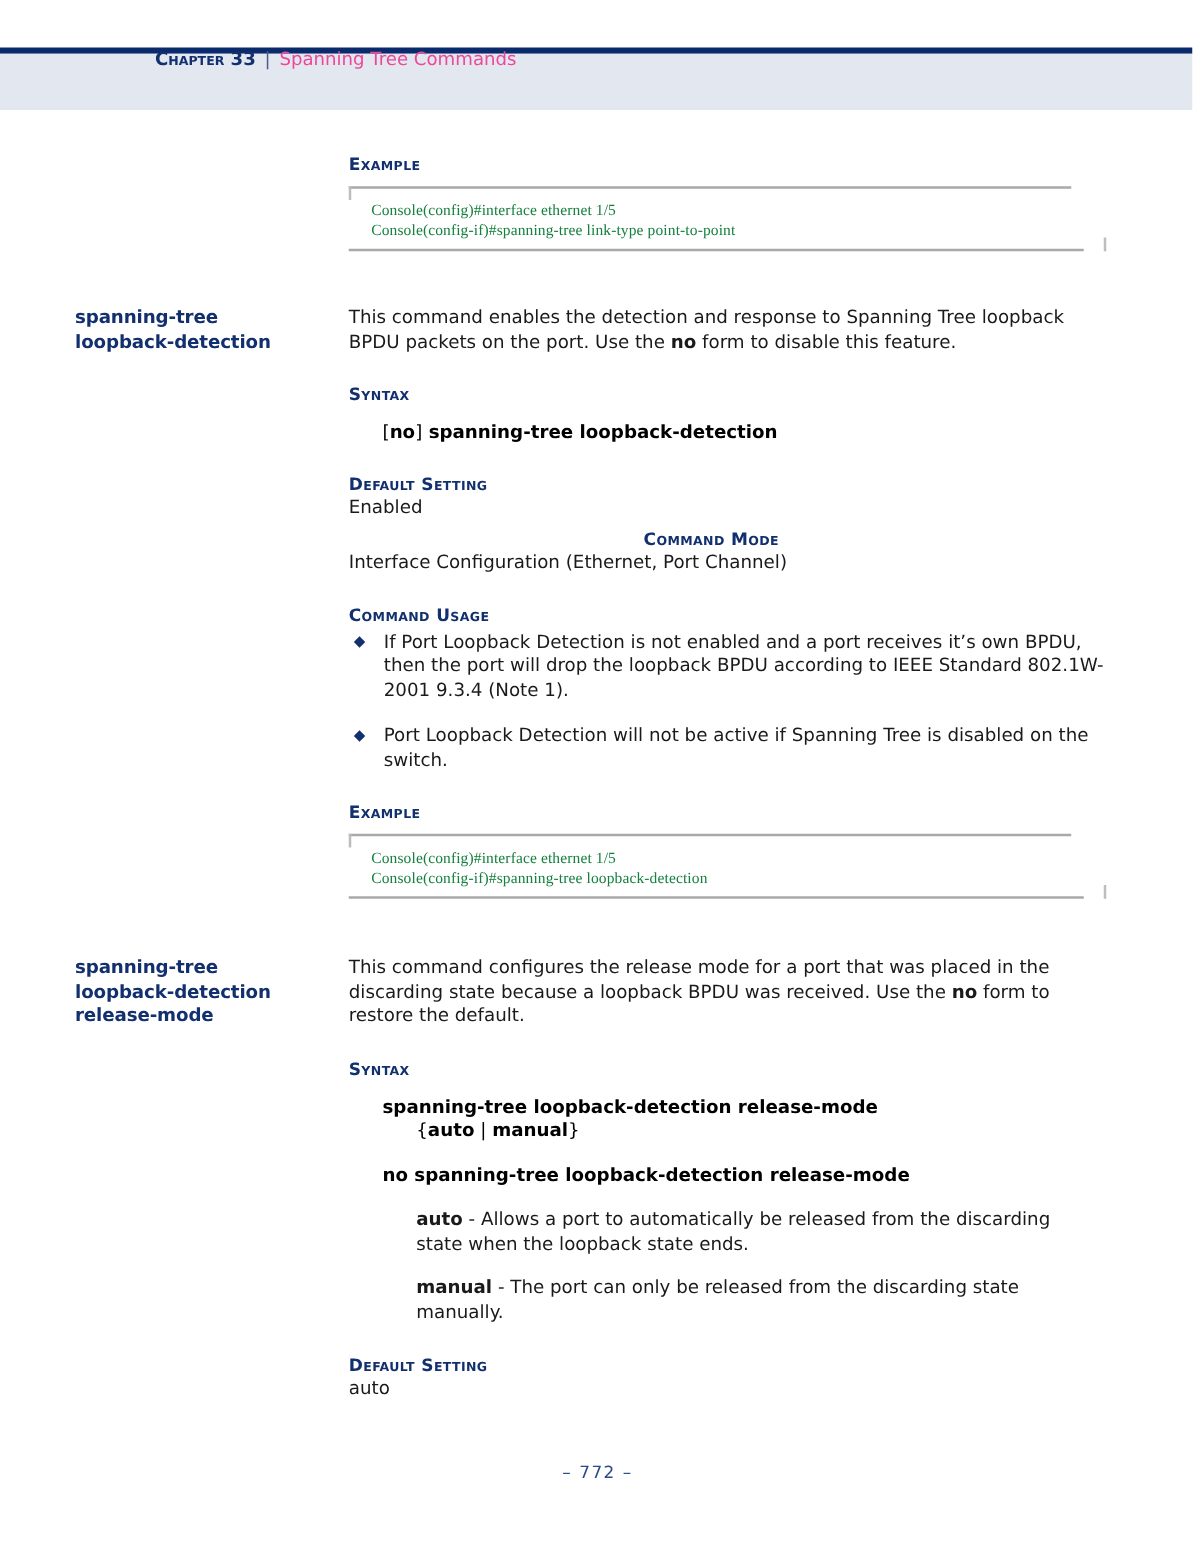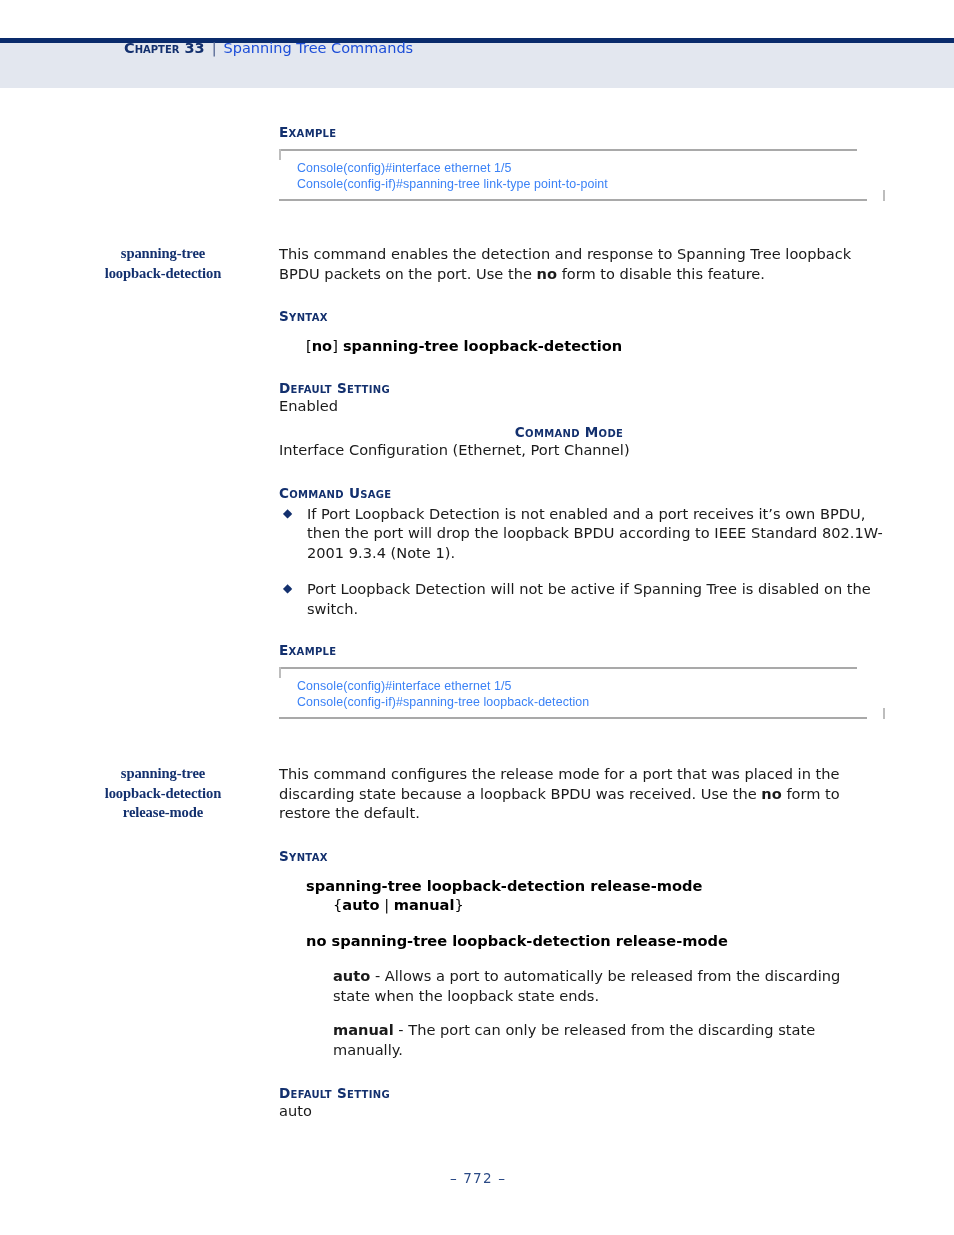--- a/index.html
+++ b/index.html
@@ -51,48 +51,47 @@
     color: #13306e;
   }
   .hdr-sep {
     font-size: 14.5px;
     color: #4a5d8c;
     margin: 0 7px;
     font-weight: normal;
   }
   .hdr-title {
     font-size: 14.5px;
-    color: #1d4ed8;
+    color: #ec4899;
     font-weight: normal;
   }
 
   
   #content {
     position: absolute;
     left: 0;
     top: 0;
     width: 758px;
   }
   .row {
     position: relative;
     width: 954px;
   }
 
   
   .margin-head {
     position: absolute;
     left: 60px;
     width: 206px;
-    text-align: center;
+    text-align: left;
     color: #13306e;
     font-weight: bold;
     font-size: 14.6px;
     line-height: 19.5px;
     letter-spacing: -0.1px;
-    font-family: Liberation Serif, serif;
   }
 
   
   .body-col {
     margin-left: 279px;
     width: 580px;
   }
 
   .para {
     font-size: 14.6px;
@@ -187,24 +186,24 @@
   }
   .code-block .frame-bot-tick {
     position: absolute;
     right: 0;
     bottom: 0;
     width: 2px;
     height: 11px;
     background: #bdbdbd;
   }
   .code-line {
-    font-family: Liberation Sans, sans-serif;
+    font-family: Liberation Serif, serif;
     font-size: 12.4px;
     line-height: 15.6px;
-    color: #3b82f6;
+    color: #15803d;
     white-space: pre;
     letter-spacing: 0.1px;
   }
 
   
   #page-footer {
     position: absolute;
     left: 1px;
     top: 1170px;
     width: 954px;

